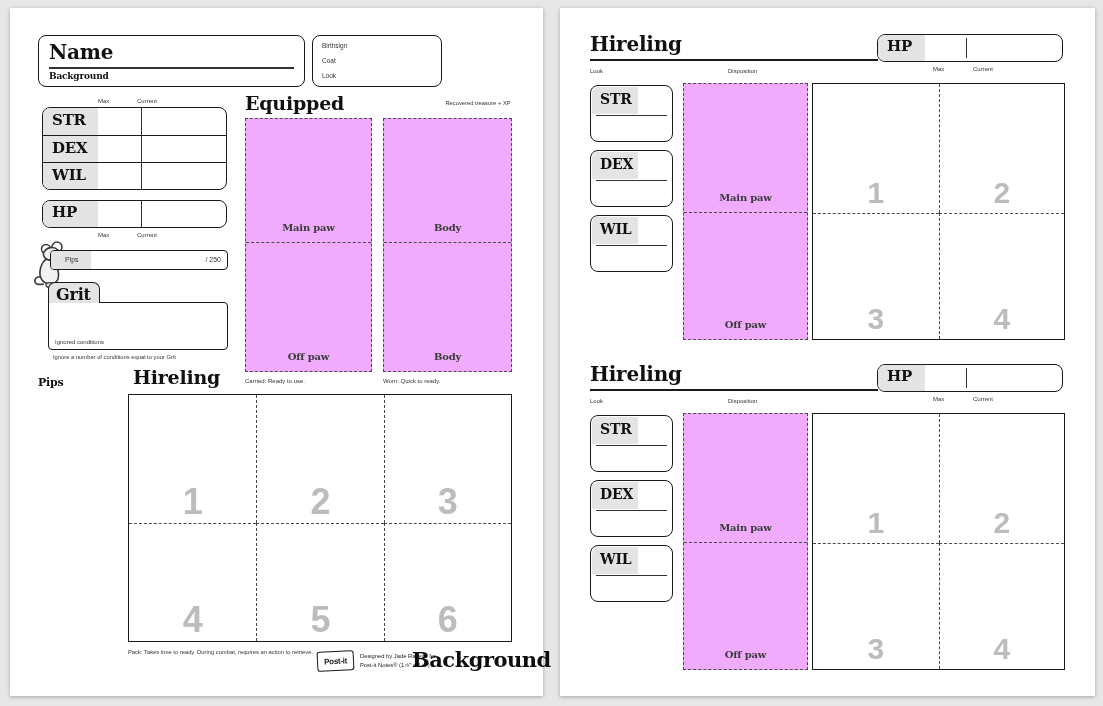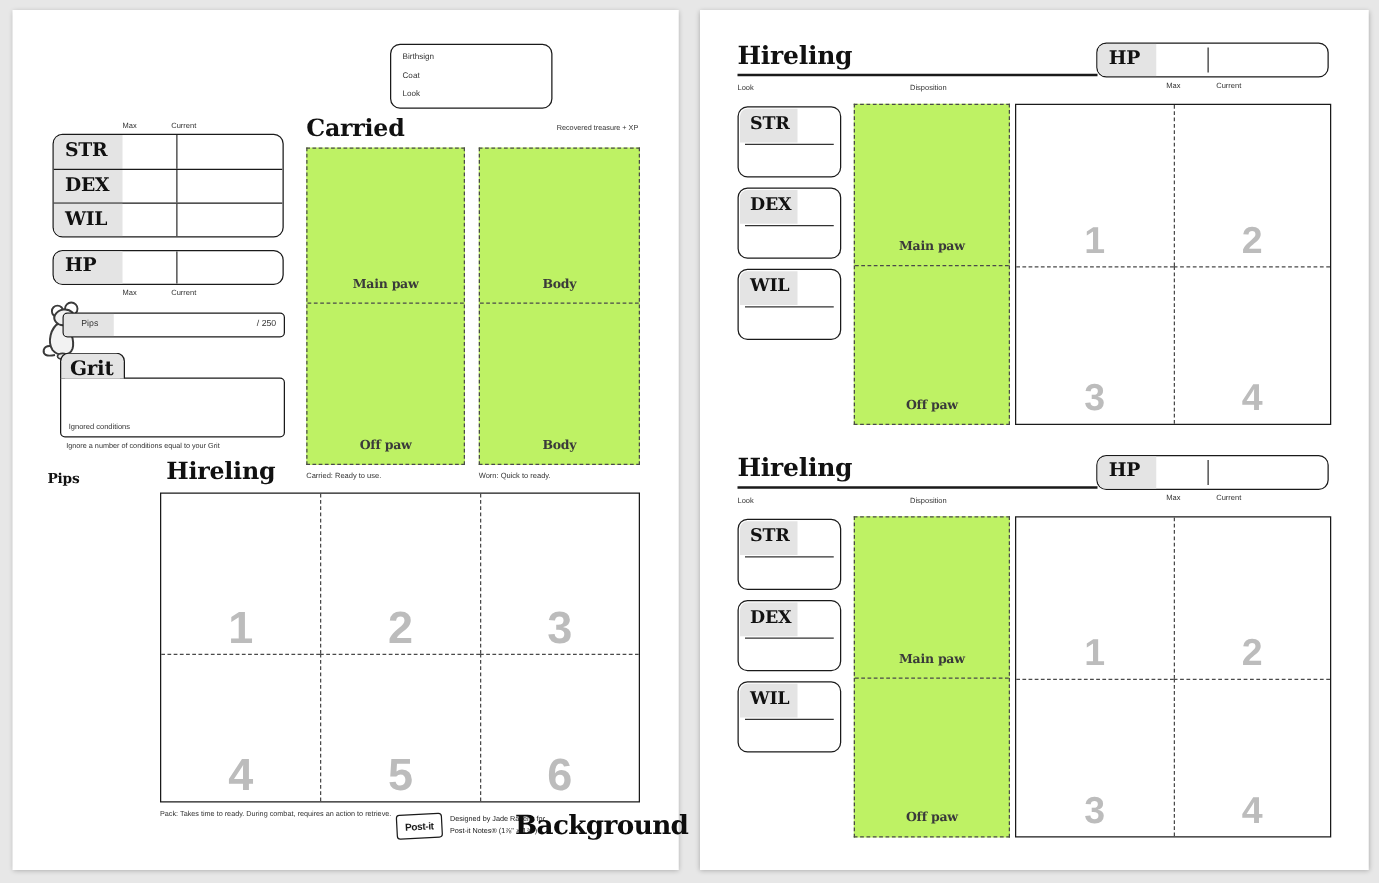--- a/index.html
+++ b/index.html
@@ -11,21 +11,21 @@
   .abs { position:absolute; }
   .blk { font-family:"DejaVu Serif", serif; font-weight:700; letter-spacing:-0.2px; color:#111; }
   .rbox { position:absolute; border:1.5px solid #1a1a1a; border-radius:8px; background:#fff; }
   .tinylab { font-size:6.5px; color:#333; }
   .microlab { font-size:6px; color:#333; }
   .graypatch { background:#e4e4e4; }
   .statrow { position:relative; height:27px; }
   .statrow + .statrow { border-top:1.5px solid #1a1a1a; }
   .statrow .lab { position:absolute; left:0; top:0; bottom:0; width:55px; background:#e4e4e4; font-size:15px; line-height:25px; padding-left:9px; }
   .vdiv { position:absolute; width:1.2px; background:#333; top:0; bottom:0; }
-  .dashedbox { position:absolute; border:1.2px dashed #4a4a4a; background:#bef264; }
+  .dashedbox { position:absolute; border:1.2px dashed #4a4a4a; background:#f0abfc; }
   .halfslot { position:absolute; left:0; right:0; display:flex; align-items:flex-end; justify-content:center; }
   .slotlab { font-size:10px; color:#3a3a3a; padding-bottom:9px; }
   .numcell { display:flex; align-items:flex-end; justify-content:center; }
   .slotnum-big { font-size:36px; font-weight:700; color:#bcbcbc; line-height:1; padding-bottom:3px; }
   .slotnum-med { font-size:30px; font-weight:700; color:#bcbcbc; line-height:1; padding-bottom:5px; }
   .inv-grid { position:absolute; border:1.5px solid #1a1a1a; display:grid; grid-template-columns:1fr 1fr 1fr; grid-template-rows:128px 1fr; }
   .inv-grid > .c { position:relative; }
   .inv-grid > .c.bl { border-left:1.2px dashed #4a4a4a; }
   .inv-grid > .c.bt { border-top:1.2px dashed #4a4a4a; }
   .h-grid { position:absolute; border:1.5px solid #1a1a1a; display:grid; grid-template-columns:1fr 1fr; grid-template-rows:129px 1fr; background:#fff; }
@@ -38,20 +38,26 @@
   .statbox .line { position:absolute; left:5px; right:5px; top:29px; height:1.4px; background:#333; }
   .hrule { position:absolute; height:1.8px; background:#1a1a1a; }
   .postit { position:absolute; width:37px; height:20px; border:1.8px solid #1a1a1a; border-radius:3px; background:#fff; transform:rotate(-3deg); display:flex; align-items:center; justify-content:center; font-weight:700; font-size:8px; letter-spacing:-0.3px; }
   .brand { font-family:"DejaVu Serif", serif; font-weight:700; font-size:21px; letter-spacing:-0.5px; color:#0d0d0d; }
 </style>
 </head>
 <body>
 
 <div class="page page-left">
 
+  <div class="rbox" style="left:28px; top:27px; width:267px; height:52px;">
+    <div class="blk abs" style="left:10px; top:4px; font-size:20px;">Name</div>
+    <div class="abs" style="left:10px; right:10px; top:31px; height:1.6px; background:#333;"></div>
+    <div class="blk abs" style="left:10px; top:35px; font-size:9px;">Background</div>
+    <div class="abs" style="left:90px; top:35px; right:10px; height:12px;"></div>
+  </div>
 
   <div class="rbox" style="left:302px; top:27px; width:130px; height:52px;">
     <div class="tinylab abs" style="left:9px; top:6px;">Birthsign</div>
     <div class="abs" style="left:48px; top:4px; right:8px; height:11px;"></div>
     <div class="tinylab abs" style="left:9px; top:21px;">Coat</div>
     <div class="abs" style="left:48px; top:19px; right:8px; height:11px;"></div>
     <div class="tinylab abs" style="left:9px; top:36px;">Look</div>
     <div class="abs" style="left:48px; top:34px; right:8px; height:11px;"></div>
   </div>
 
@@ -112,21 +118,21 @@
     <div class="blk abs" style="left:7px; top:2px; font-size:16px;">Grit</div>
   </div>
   <div class="abs" style="left:38px; top:294px; width:180px; height:48px; border:1.5px solid #1a1a1a; border-radius:0 4px 4px 4px; background:#fff; z-index:1;">
     <div class="microlab abs" style="left:6px; bottom:4px;">Ignored conditions</div>
   </div>
   <div class="microlab abs" style="left:43px; top:346px; font-size:5.8px;">Ignore a number of conditions equal to your Grit</div>
 
   <div class="blk abs" style="left:28px; top:368px; font-size:11px;">Pips</div>
   <div class="abs" style="left:28px; top:382px; width:85px; height:250px;"></div>
 
-  <div class="blk abs" style="left:235px; top:84px; font-size:19px;">Carried</div>
+  <div class="blk abs" style="left:235px; top:84px; font-size:19px;">Equipped</div>
 
   <div class="dashedbox" style="left:235px; top:110px; width:127px; height:254px;">
     <div class="halfslot" style="top:0; height:123px;">
       <span class="slotlab blk">Main paw</span>
     </div>
     <div class="abs" style="left:0; right:0; top:123px; border-top:1.2px dashed #4a4a4a;"></div>
     <div class="halfslot" style="top:124px; bottom:0;">
       <span class="slotlab blk">Off paw</span>
     </div>
   </div>

